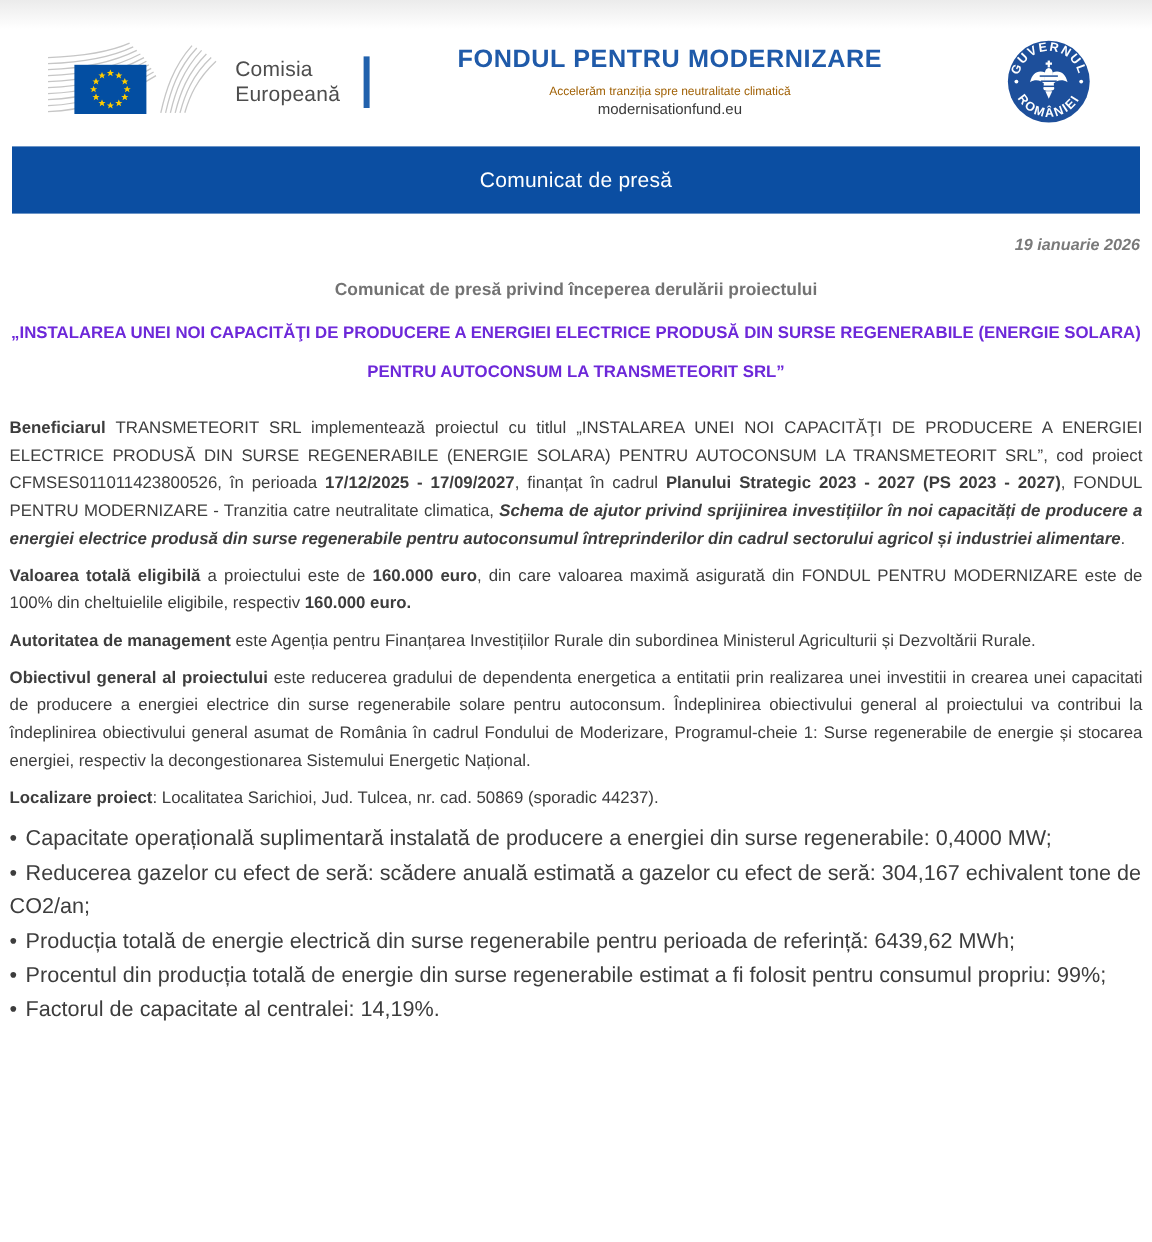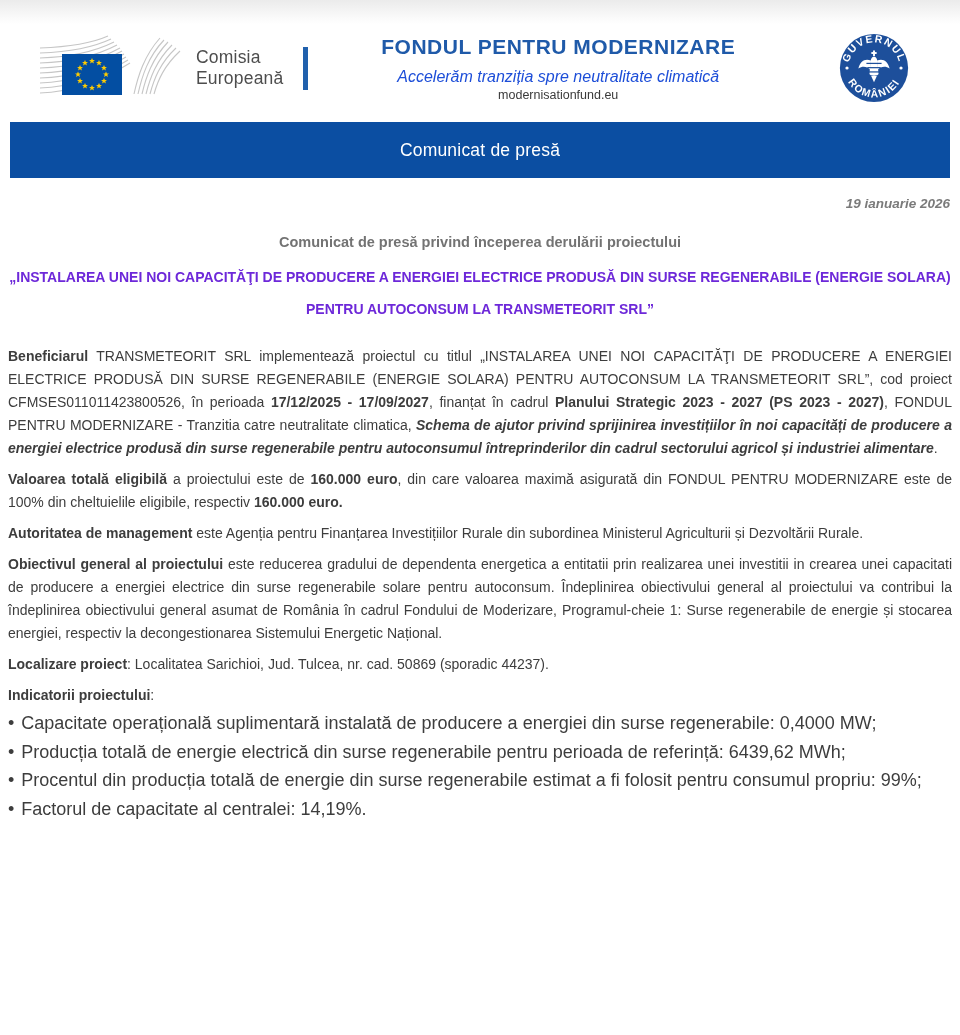--- a/index.html
+++ b/index.html
@@ -26,21 +26,21 @@
   .eu-block { display:flex; align-items:center; gap:10px; }
   .eu-text {
     color:#4d4d4d; font-size:17.5px; line-height:21px; letter-spacing:.2px;
   }
   .eu-bar { width:5px; height:43px; background:#2161ad; margin-left:10px; }
   .fund-block { text-align:center; flex:1; padding-right:30px; }
   .fund-title {
     color:#1f5aa9; font-weight:bold; font-size:21px; letter-spacing:.5px;
     margin-bottom:9px;
   }
-  .fund-sub { color:#1d4ed8; font-size:16px; margin-bottom:2px;font-style:italic; }
+  .fund-sub { color:#a16207; font-size:10px; margin-bottom:2px; }
   .fund-site { color:#3a3a3a; font-size:12.5px; }
   
   .banner {
     margin: 8px 10px 0 10px; height: 56px; background:#0b4ea2;
     color:#ffffff; font-weight:normal; font-size:17.5px;
     display:flex; align-items:center; justify-content:center;
     letter-spacing:.2px;
   }
   
   .content { padding: 0 8px; }
@@ -164,21 +164,21 @@
   <div class="doc-date">19 ianuarie 2026</div>
 
   <div class="doc-h1">Comunicat de presă privind începerea derulării proiectului</div>
   <div class="doc-h2">„INSTALAREA UNEI NOI CAPACITĂŢI DE PRODUCERE A ENERGIEI ELECTRICE PRODUSĂ DIN SURSE REGENERABILE (ENERGIE SOLARA) PENTRU AUTOCONSUM LA TRANSMETEORIT SRL”</div>
 
   <p class="doc-p"><span class="b">Beneficiarul</span><span> TRANSMETEORIT SRL implementează proiectul cu titlul „INSTALAREA UNEI NOI CAPACITĂŢI DE PRODUCERE A ENERGIEI ELECTRICE PRODUSĂ DIN SURSE REGENERABILE (ENERGIE SOLARA) PENTRU AUTOCONSUM LA TRANSMETEORIT SRL”, cod proiect CFMSES011011423800526, în perioada </span><span class="b">17/12/2025 - 17/09/2027</span><span>, finanțat în cadrul </span><span class="b">Planului Strategic 2023 - 2027 (PS 2023 - 2027)</span><span>, FONDUL PENTRU MODERNIZARE - Tranzitia catre neutralitate climatica, </span><span class="b i">Schema de ajutor privind sprijinirea investițiilor în noi capacități de producere a energiei electrice produsă din surse regenerabile pentru autoconsumul întreprinderilor din cadrul sectorului agricol și industriei alimentare</span><span>.</span></p>
   <p class="doc-p"><span class="b">Valoarea totală eligibilă</span><span> a proiectului este de </span><span class="b">160.000 euro</span><span>, din care valoarea maximă asigurată din FONDUL PENTRU MODERNIZARE este de 100% din cheltuielile eligibile, respectiv </span><span class="b">160.000 euro.</span></p>
   <p class="doc-p"><span class="b">Autoritatea de management</span><span> este Agenția pentru Finanțarea Investițiilor Rurale din subordinea Ministerul Agriculturii și Dezvoltării Rurale.</span></p>
   <p class="doc-p"><span class="b">Obiectivul general al proiectului</span><span> este reducerea gradului de dependenta energetica a entitatii prin realizarea unei investitii in crearea unei capacitati de producere a energiei electrice din surse regenerabile solare pentru autoconsum. Îndeplinirea obiectivului general al proiectului va contribui la îndeplinirea obiectivului general asumat de România în cadrul Fondului de Moderizare, Programul-cheie 1: Surse regenerabile de energie și stocarea energiei, respectiv la decongestionarea Sistemului Energetic Național.</span></p>
   <p class="doc-p"><span class="b">Localizare proiect</span><span>: Localitatea Sarichioi, Jud. Tulcea, nr. cad. 50869 (sporadic 44237).</span></p>
-  <p class="doc-p" style="margin-bottom:2px;"><span class="b">Indicatorii proiectului</span><span>:</span></p>
 
   <ul class="indicators">
     <li><span class="blt">•</span><span>Capacitate operațională suplimentară instalată de producere a energiei din surse regenerabile: 0,4000 MW;</span></li>
+    <li><span class="blt">•</span><span>Reducerea gazelor cu efect de seră: scădere anuală estimată a gazelor cu efect de seră: 304,167 echivalent tone de CO2/an;</span></li>
     <li><span class="blt">•</span><span>Producția totală de energie electrică din surse regenerabile pentru perioada de referință: 6439,62 MWh;</span></li>
     <li><span class="blt">•</span><span>Procentul din producția totală de energie din surse regenerabile estimat a fi folosit pentru consumul propriu: 99%;</span></li>
     <li><span class="blt">•</span><span>Factorul de capacitate al centralei: 14,19%.</span></li>
   </ul>
 </div>
 
 </body></html>

